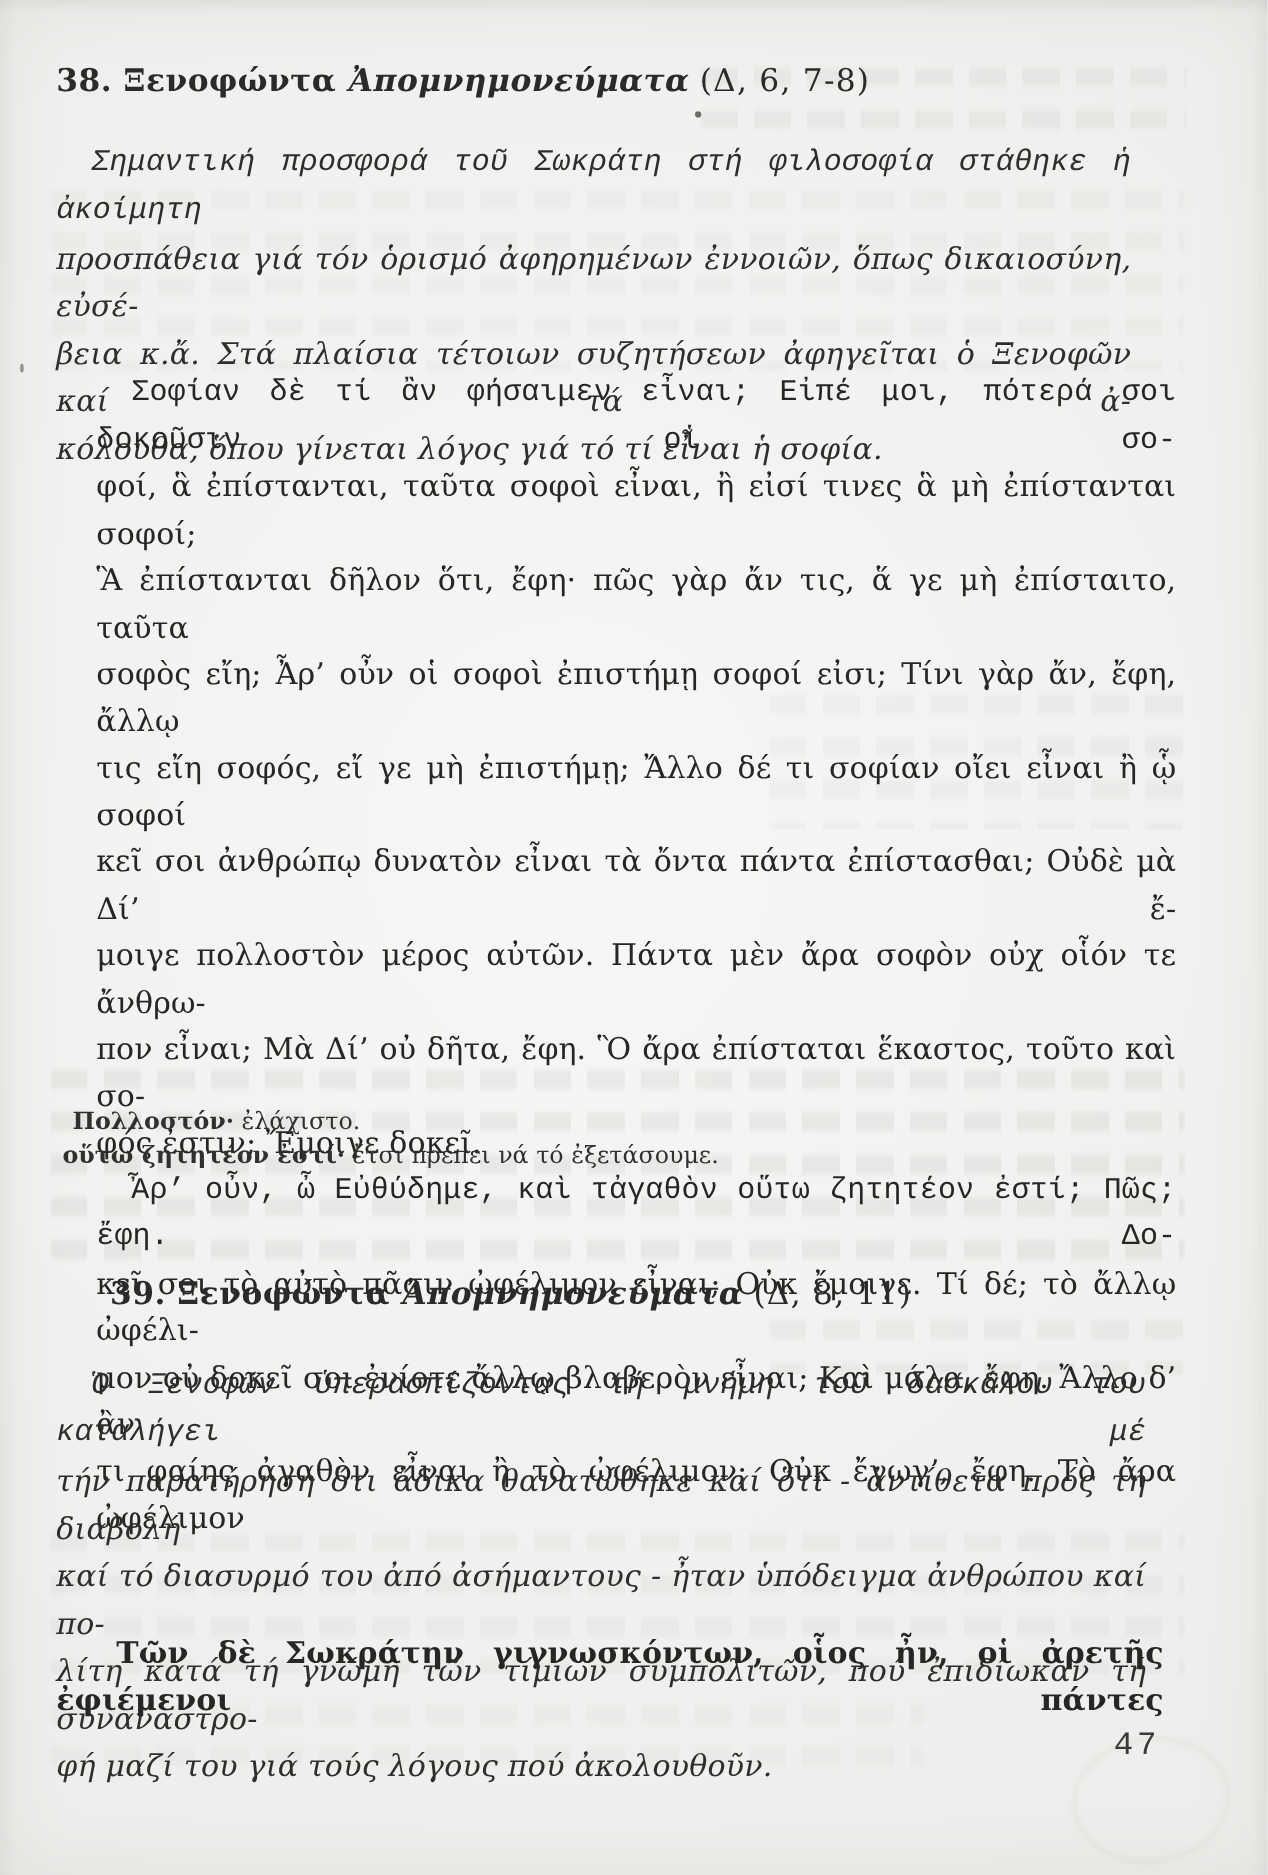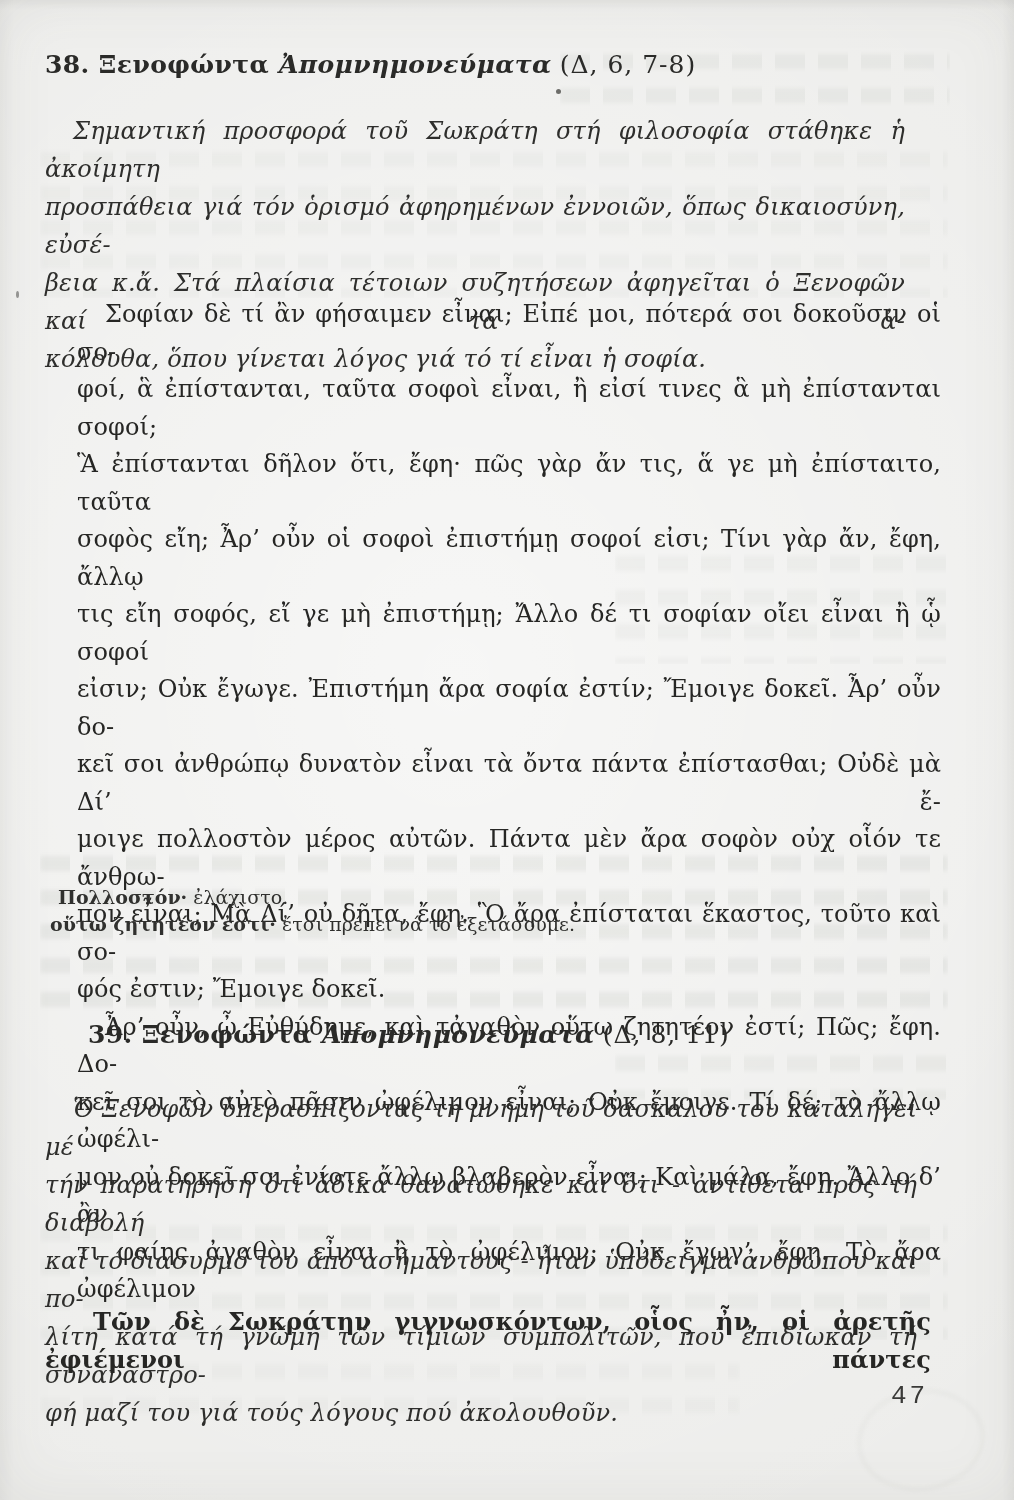--- a/index.html
+++ b/index.html
@@ -39,21 +39,21 @@
   .heading{
     position:absolute;left:45px;white-space:nowrap;
     font-size:25px;font-weight:bold;letter-spacing:.4px;
   }
   .heading .hw{font-style:italic;margin-left:10px;}
   .heading .hr{font-weight:normal;margin-left:8px;letter-spacing:1px;}
 
   .block{position:absolute;left:45px;}
   .ln{white-space:normal;}
   .j{text-align:justify;text-align-last:justify;}
-  .indent{text-indent:28px;}
+  .indent{text-indent:28px;font-family:Liberation Mono, monospace;}
   .indent-lg{text-indent:48px;}
 
   .intro{
     font-style:italic;font-size:24px;line-height:38px;letter-spacing:.2px;
     color:#2e2e2c;
   }
   .maintext{
     font-size:24px;line-height:37.5px;letter-spacing:.1px;
     color:#262624;
   }
@@ -93,21 +93,20 @@
     <div class="ln j">βεια κ.ἄ. Στά πλαίσια τέτοιων συζητήσεων ἀφηγεῖται ὁ Ξενοφῶν καί τά ἀ-</div>
     <div class="ln">κόλουθα, ὅπου γίνεται λόγος γιά τό τί εἶναι ἡ σοφία.</div>
   </div>
 
   <div class="block maintext" style="top:296px;width:864px;margin-left:32px;">
     <div class="ln j indent">Σοφίαν δὲ τί ἂν φήσαιμεν εἶναι; Εἰπέ μοι, πότερά σοι δοκοῦσιν οἱ σο-</div>
     <div class="ln j">φοί, ἃ ἐπίστανται, ταῦτα σοφοὶ εἶναι, ἢ εἰσί τινες ἃ μὴ ἐπίστανται σοφοί;</div>
     <div class="ln j">Ἃ ἐπίστανται δῆλον ὅτι, ἔφη· πῶς γὰρ ἄν τις, ἅ γε μὴ ἐπίσταιτο, ταῦτα</div>
     <div class="ln j">σοφὸς εἴη; Ἆρ’ οὖν οἱ σοφοὶ ἐπιστήμῃ σοφοί εἰσι; Τίνι γὰρ ἄν, ἔφη, ἄλλῳ</div>
     <div class="ln j">τις εἴη σοφός, εἴ γε μὴ ἐπιστήμῃ; Ἄλλο δέ τι σοφίαν οἴει εἶναι ἢ ᾧ σοφοί</div>
-    <div class="ln j">εἰσιν; Οὐκ ἔγωγε. Ἐπιστήμη ἄρα σοφία ἐστίν; Ἔμοιγε δοκεῖ. Ἆρ’ οὖν δο-</div>
     <div class="ln j">κεῖ σοι ἀνθρώπῳ δυνατὸν εἶναι τὰ ὄντα πάντα ἐπίστασθαι; Οὐδὲ μὰ Δί’ ἔ-</div>
     <div class="ln j">μοιγε πολλοστὸν μέρος αὐτῶν. Πάντα μὲν ἄρα σοφὸν οὐχ οἷόν τε ἄνθρω-</div>
     <div class="ln j">πον εἶναι; Μὰ Δί’ οὐ δῆτα, ἔφη. Ὃ ἄρα ἐπίσταται ἕκαστος, τοῦτο καὶ σο-</div>
     <div class="ln">φός ἐστιν; Ἔμοιγε δοκεῖ.</div>
     <div class="ln j indent">Ἆρ’ οὖν, ὦ Εὐθύδημε, καὶ τἀγαθὸν οὕτω ζητητέον ἐστί; Πῶς; ἔφη. Δο-</div>
     <div class="ln j">κεῖ σοι τὸ αὐτὸ πᾶσιν ὠφέλιμον εἶναι; Οὐκ ἔμοιγε. Τί δέ; τὸ ἄλλῳ ὠφέλι-</div>
     <div class="ln j">μον οὐ δοκεῖ σοι ἐνίοτε ἄλλῳ βλαβερὸν εἶναι; Καὶ μάλα, ἔφη. Ἄλλο δ’ ἂν</div>
     <div class="ln j">τι φαίης ἀγαθὸν εἶναι ἢ τὸ ὠφέλιμον; Οὐκ ἔγωγ’, ἔφη. Τὸ ἄρα ὠφέλιμον</div>
   </div>
 

